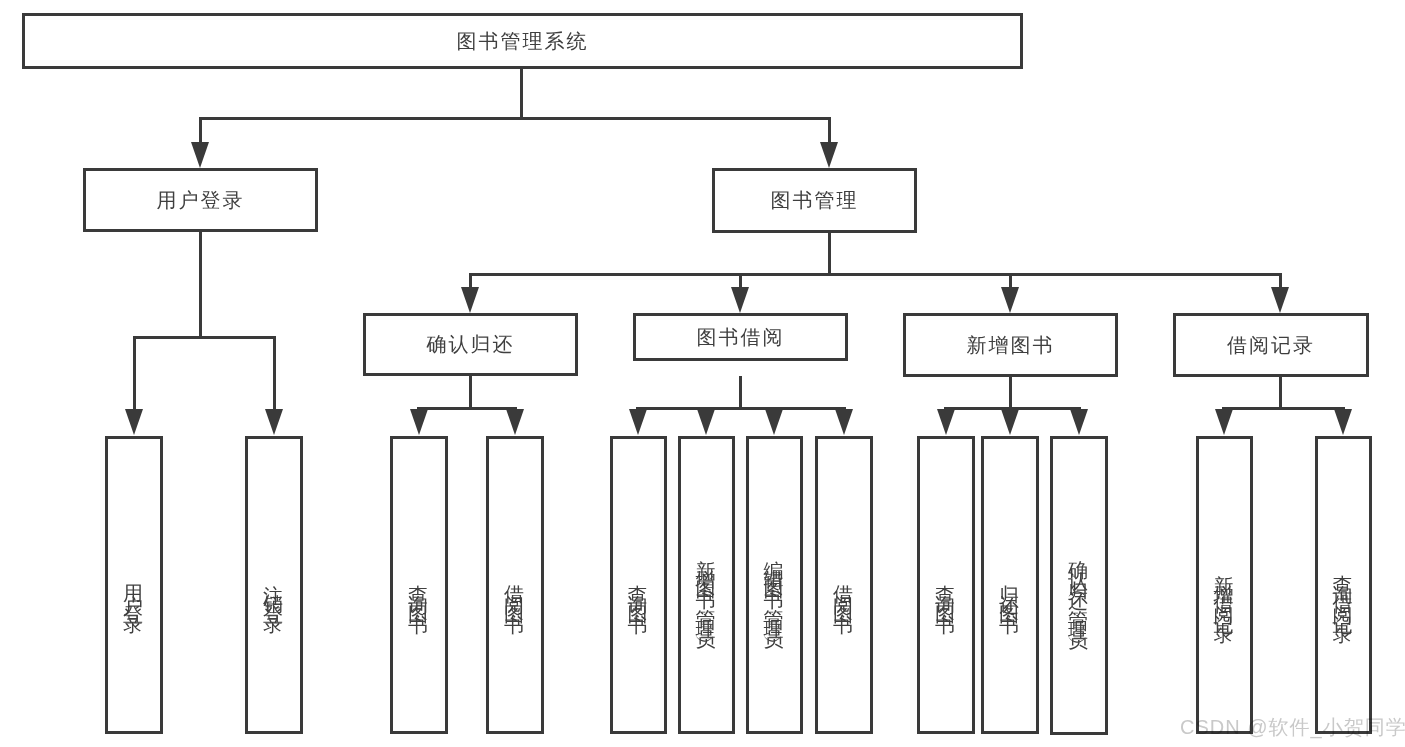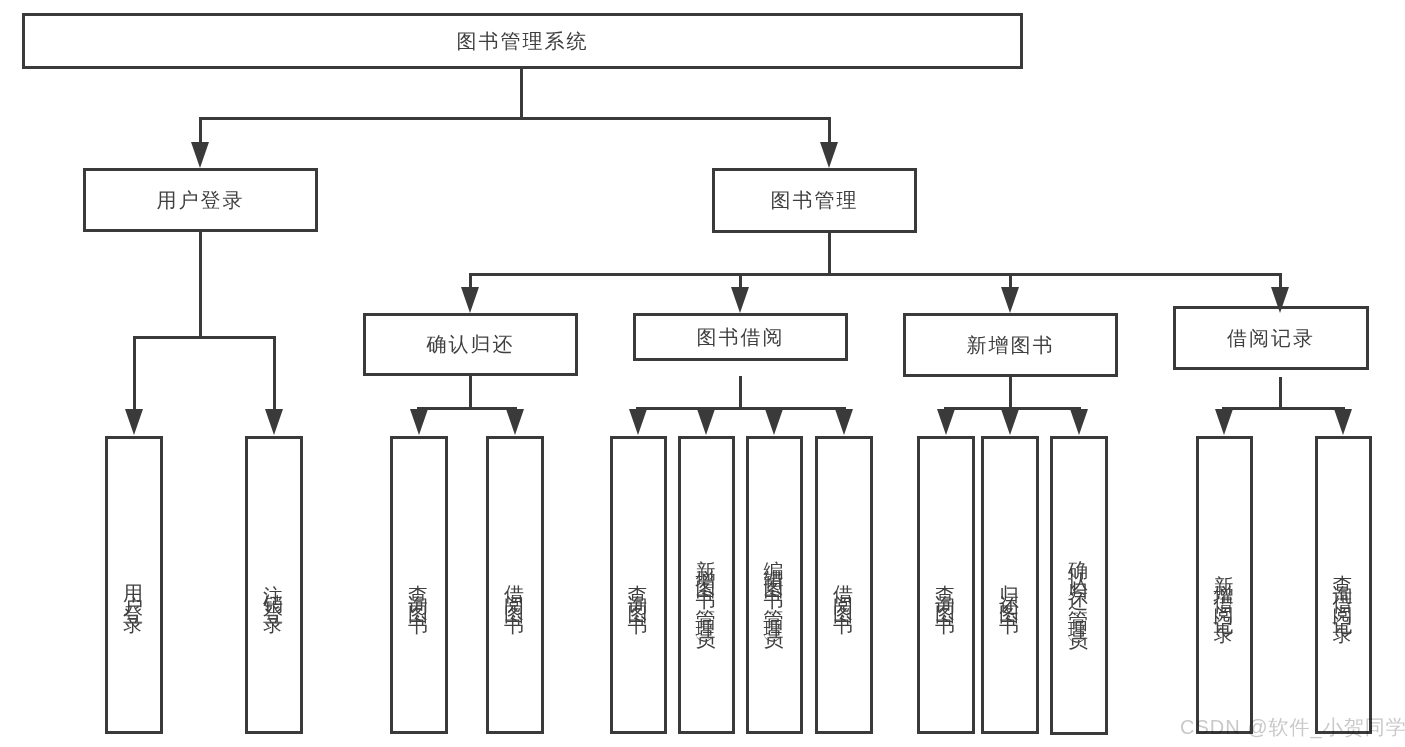--- a/index.html
+++ b/index.html
@@ -67,21 +67,21 @@
   <div class="box" style="left:83px;top:168px;width:235px;height:64px">用户登录</div>
 
   <div class="box" style="left:712px;top:168px;width:205px;height:65px">图书管理</div>
 
   <div class="box" style="left:363px;top:313px;width:215px;height:63px">确认归还</div>
 
   <div class="box" style="left:633px;top:313px;width:215px;height:48px">图书借阅</div>
 
   <div class="box" style="left:903px;top:313px;width:215px;height:64px">新增图书</div>
 
-  <div class="box" style="left:1173px;top:306px;width:196px;height:64px">借阅记录</div>
+  <div class="box" style="left:1173px;top:313px;width:196px;height:64px">借阅记录</div>
 
   <div class="box vbox" style="left:105px;top:436px;width:58px;height:298px">用户登录</div>
   <div class="box vbox" style="left:245px;top:436px;width:58px;height:298px">注销登录</div>
 
   <div class="box vbox" style="left:390px;top:436px;width:58px;height:298px">查询图书</div>
   <div class="box vbox" style="left:486px;top:436px;width:58px;height:298px">借阅图书</div>
 
   <div class="box vbox" style="left:610px;top:436px;width:57px;height:298px">查询图书</div>
   <div class="box vbox" style="left:678px;top:436px;width:57px;height:298px">新增图书（管理员）</div>
   <div class="box vbox" style="left:746px;top:436px;width:57px;height:298px">编辑图书（管理员）</div>

